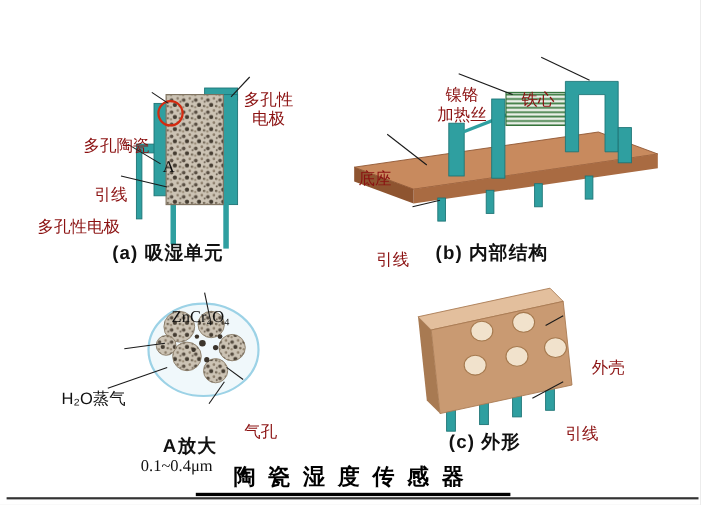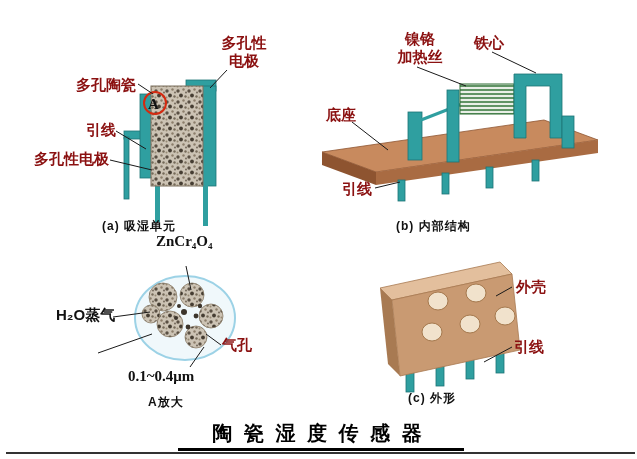--- a/index.html
+++ b/index.html
@@ -4,29 +4,29 @@
 <style>
   * { margin:0; padding:0; box-sizing:border-box; }
   html,body { background:#e9e9e9; }
   .canvas {
     position:relative; width:637px; height:459px; background:#ffffff;
     font-family:"Liberation Sans", sans-serif; overflow:hidden;
     outline:1px solid #cfcfcf;
   }
   svg.art { position:absolute; left:0; top:0; }
   .lbl {
-    position:absolute; font-weight:bold; font-size:15px; color:#8b1111;
-    line-height:1.2; white-space:nowrap;
+    position:absolute; font-weight:normal; font-size:15px; color:#8b1111;
+    line-height:1.2; white-space:nowrap;margin-top:48px;
   }
   .lbl.black { color:#111; }
   .lbl.center { text-align:center; }
   .lbl .line { display:block; }
   .formula { font-family:"Liberation Serif", serif; font-size:15px; }
   .caption {
-    position:absolute; font-size:12px; font-weight:bold; color:#111;
+    position:absolute; font-size:17px; font-weight:bold; color:#111;
     letter-spacing:1px; white-space:nowrap;
   }
   .title {
     position:absolute; left:0; top:420px; width:100%; text-align:center;
     font-size:20px; font-weight:bold; color:#000; letter-spacing:3px;
   }
   .title-underline { position:absolute; left:178px; top:448px; width:286px; height:3px; background:#000; }
   .bottom-rule { position:absolute; left:6px; top:452px; width:629px; height:2px; background:#333; }
 </style>
 </head>
@@ -159,21 +159,21 @@
   <div class="lbl" style="left:326px; top:106px;">底座</div>
   <div class="lbl" style="left:342px; top:180px;">引线</div>
   <div class="caption" style="left:396px; top:218px;">(b) 内部结构</div>
 
   <div class="lbl black formula" style="left:156px; top:232px;">ZnCr₄O₄</div>
   <div class="lbl black" style="left:56px; top:306px;">H₂O蒸气</div>
   <div class="lbl black formula" style="left:128px; top:367px;">0.1~0.4μm</div>
   <div class="lbl" style="left:222px; top:336px;text-align:right;">气孔</div>
   <div class="caption" style="left:148px; top:394px;">A放大</div>
 
-  <div class="lbl" style="left:516px; top:278px;">外壳</div>
+  <div class="lbl" style="left:538px; top:278px;">外壳</div>
   <div class="lbl" style="left:514px; top:338px;">引线</div>
   <div class="caption" style="left:408px; top:390px;">(c) 外形</div>
 
   <div class="title">陶 瓷 湿 度 传 感 器</div>
   <div class="title-underline"></div>
   <div class="bottom-rule"></div>
 
 </div>
 
 </body></html>

